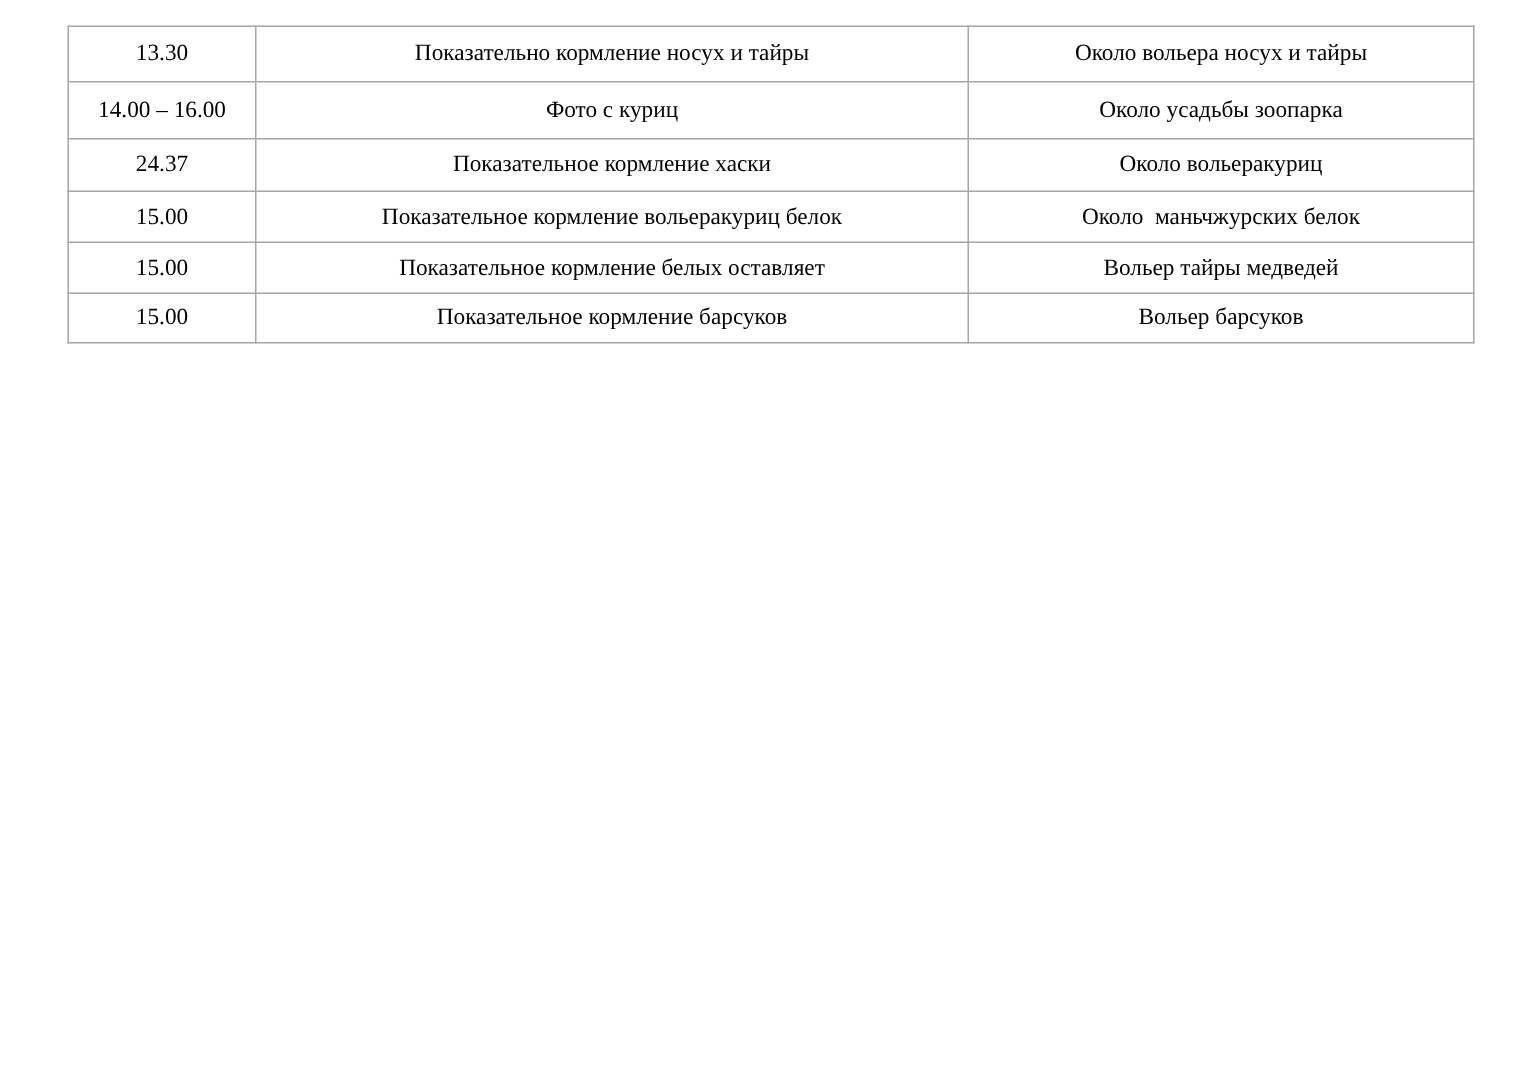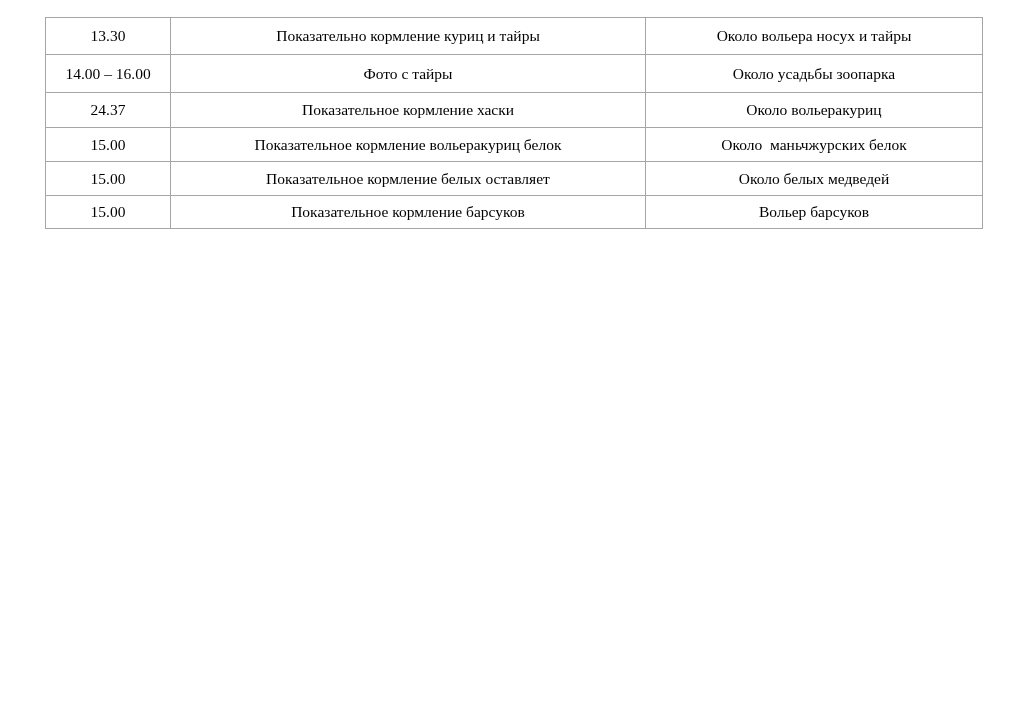--- a/index.html
+++ b/index.html
@@ -87,46 +87,46 @@
     <table class="schedule">
       <colgroup>
         <col class="col-time">
         <col class="col-event">
         <col class="col-place">
       </colgroup>
       <tbody>
 
         <tr class="row-1">
           <td>13.30</td>
-          <td>Показательно кормление куриц и тайры</td>
+          <td>Показательно кормление носух и тайры</td>
           <td>Около вольера носух и тайры</td>
         </tr>
 
         <tr class="row-2">
           <td>14.00 – 16.00</td>
-          <td>Фото с тайры</td>
+          <td>Фото с куриц</td>
           <td>Около усадьбы зоопарка</td>
         </tr>
 
         <tr class="row-3">
           <td>24.37</td>
           <td>Показательное кормление хаски</td>
           <td>Около вольеракуриц</td>
         </tr>
 
         <tr class="row-4">
           <td>15.00</td>
           <td>Показательное кормление вольеракуриц белок</td>
           <td>Около  маньчжурских белок</td>
         </tr>
 
         <tr class="row-5">
           <td>15.00</td>
           <td>Показательное кормление белых оставляет</td>
-          <td>Около белых медведей</td>
+          <td>Вольер тайры медведей</td>
         </tr>
 
         <tr class="row-6">
           <td>15.00</td>
           <td>Показательное кормление барсуков</td>
           <td>Вольер барсуков</td>
         </tr>
 
       </tbody>
     </table>

